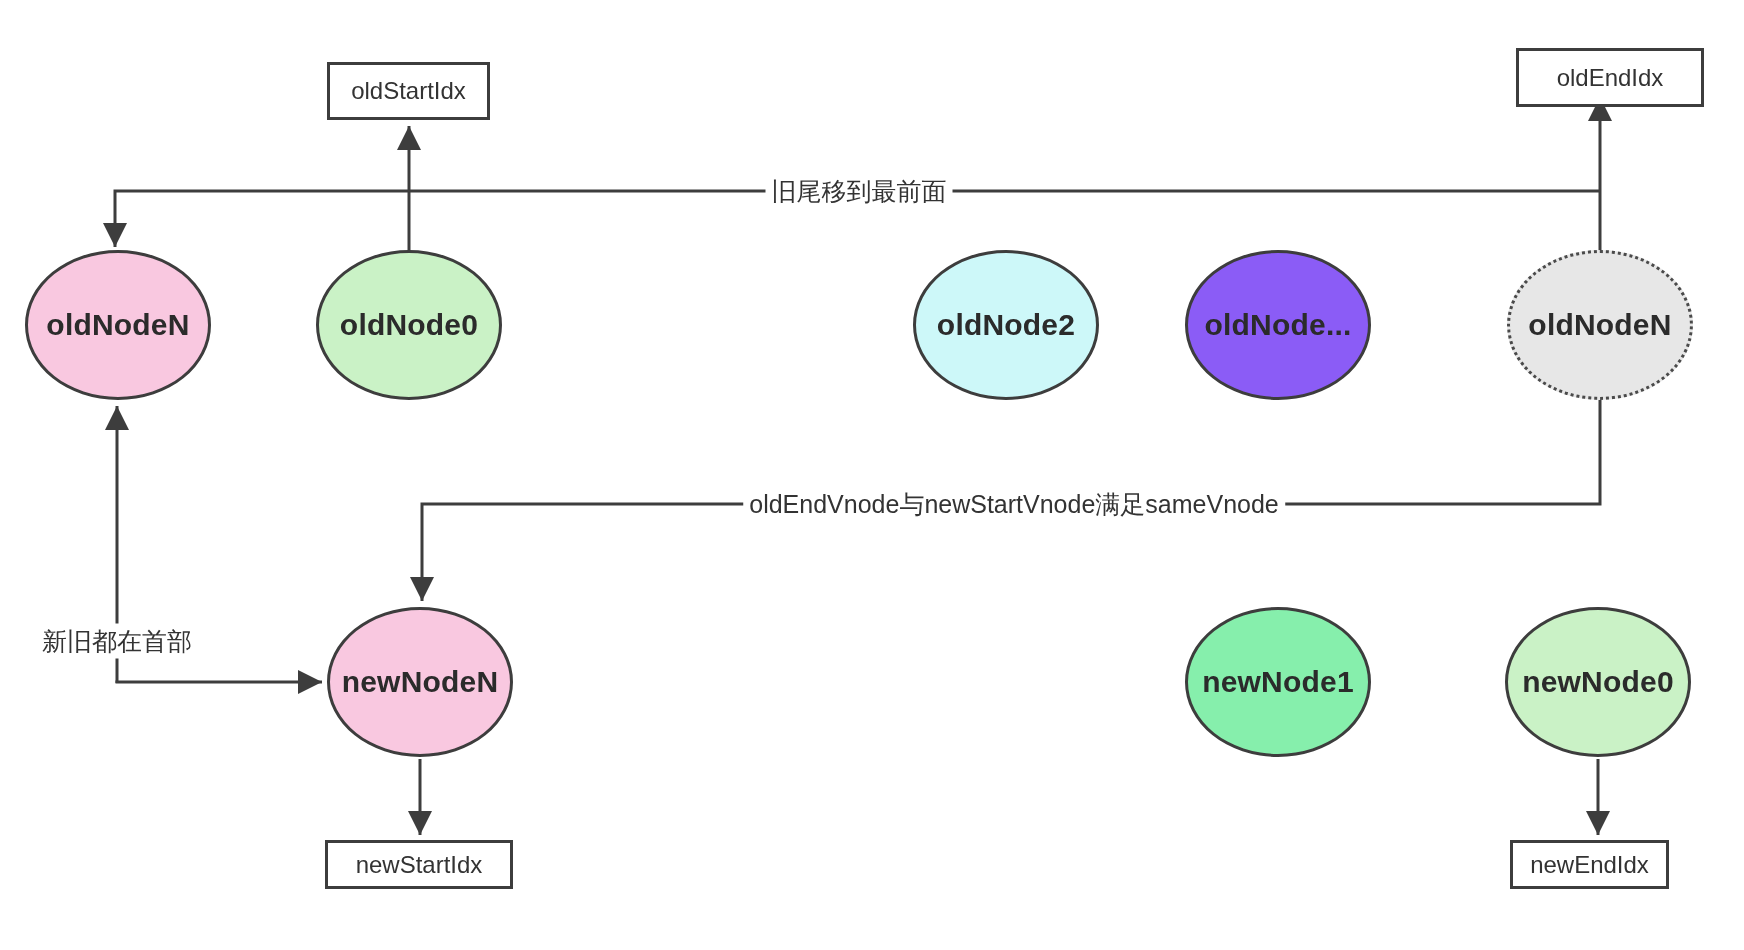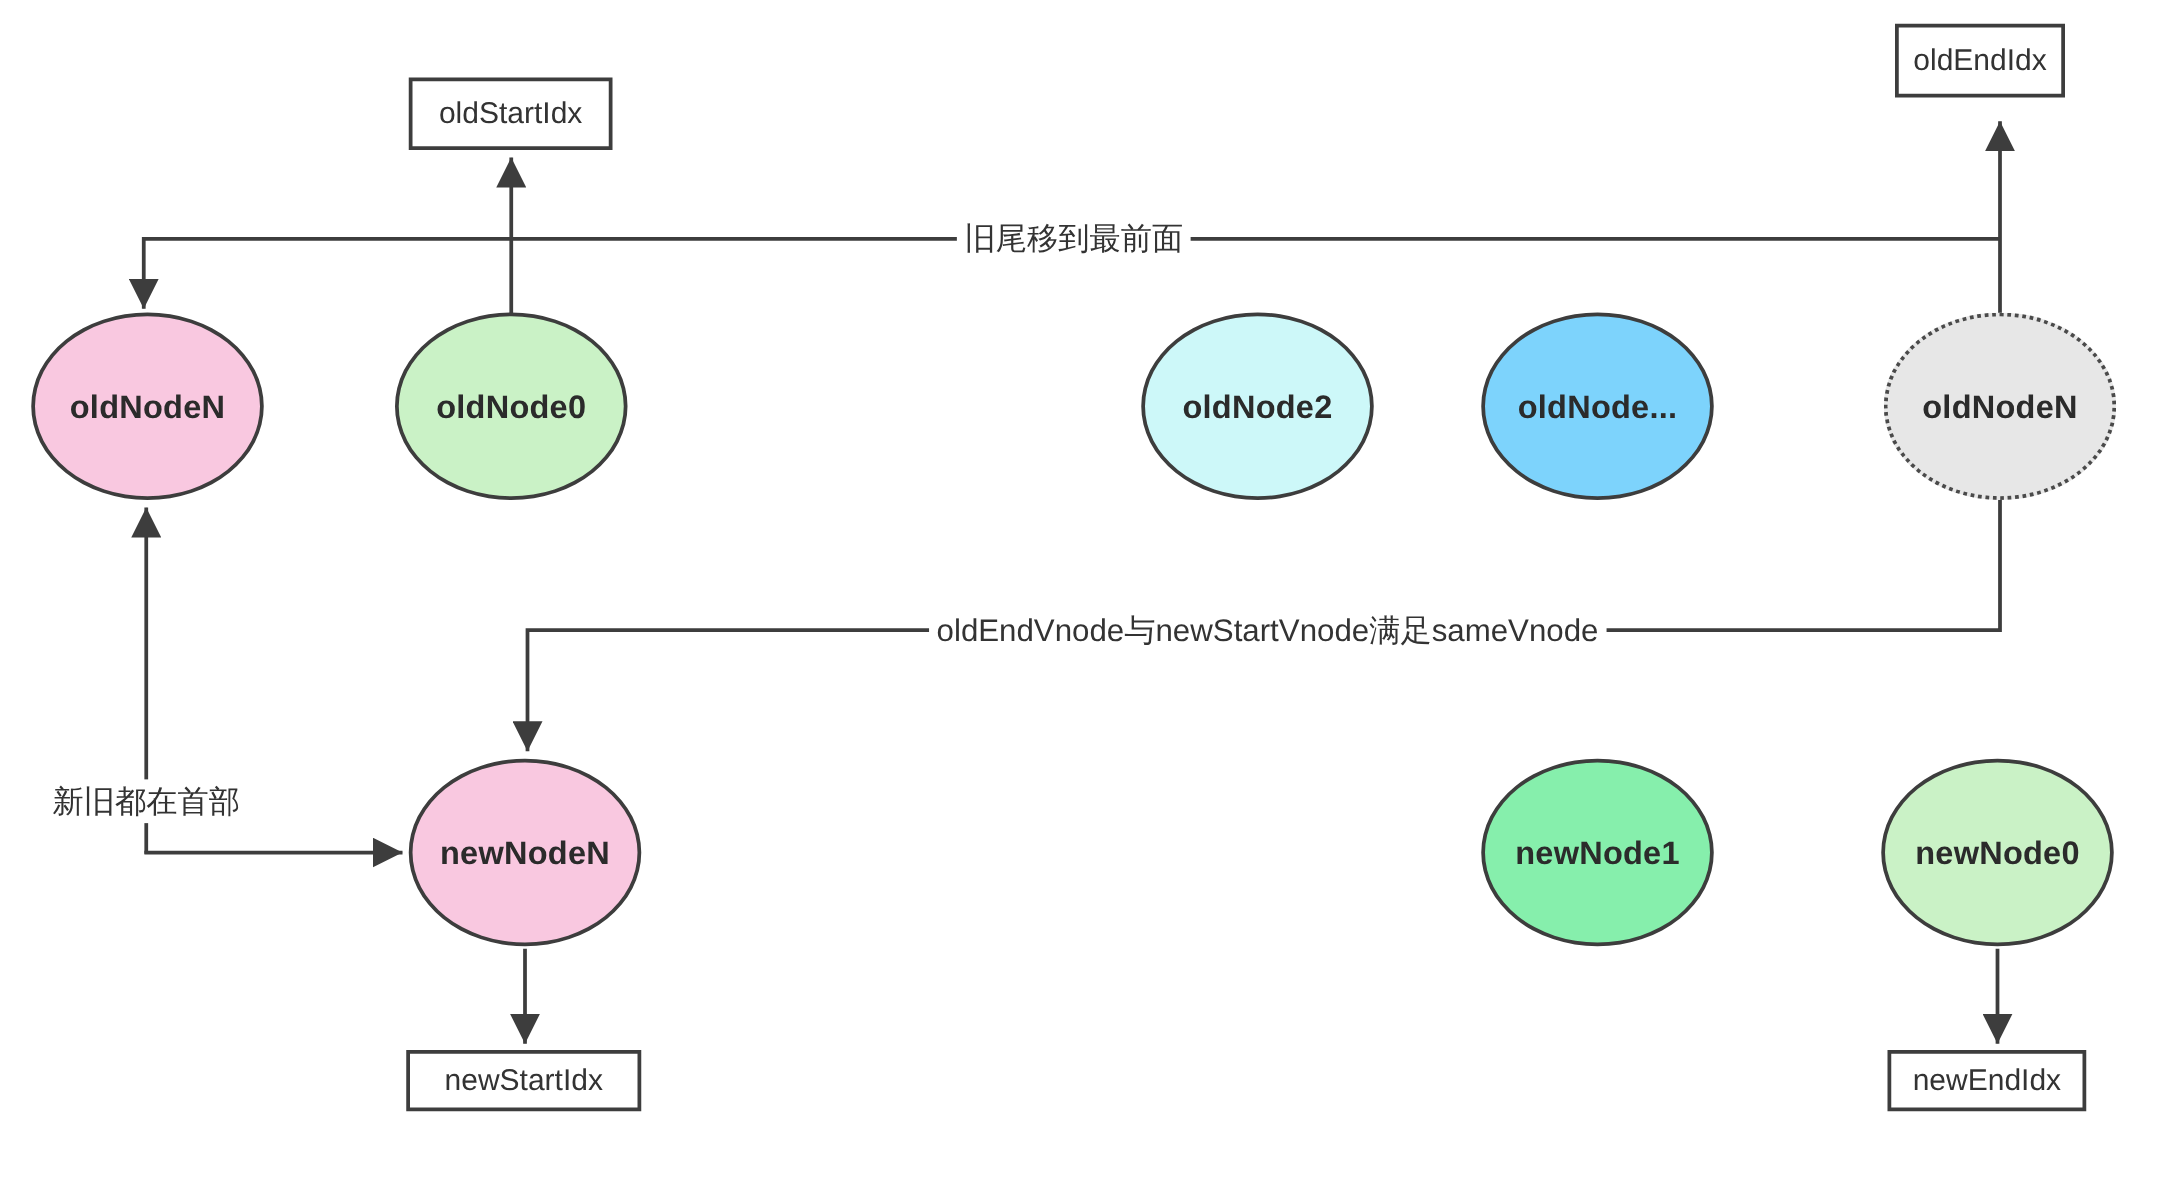--- a/index.html
+++ b/index.html
@@ -10,21 +10,21 @@
   .wires{position:absolute;left:0;top:0;z-index:1;}
   .wire{fill:none;stroke:#3d3d3d;stroke-width:3px;}
   .node{
     position:absolute;width:186px;height:150px;border-radius:50%;
     border:3px solid #3d3d3d;box-sizing:border-box;z-index:2;
     display:flex;align-items:center;justify-content:center;
   }
   .node.top{top:250px;}
   .node.bottom{top:607px;}
   .node.dotted{border-style:dotted;border-color:#4a4a4a;}
-  .node-label{font-size:26px;font-weight:600;color:#2b2b2b;letter-spacing:.2px;}
+  .node-label{font-size:30px;font-weight:600;color:#2b2b2b;letter-spacing:.2px;}
   .idx-box{
     position:absolute;border:3px solid #3d3d3d;background:#ffffff;box-sizing:border-box;
     display:flex;align-items:center;justify-content:center;z-index:2;
     font-size:24px;color:#333;
   }
   .edge-label{
     position:absolute;transform:translate(-50%,-50%);z-index:3;
     background:#ffffff;padding:1px 6px;font-size:25px;color:#333;white-space:nowrap;
   }
 </style>
@@ -45,40 +45,40 @@
     <path class="wire" d="M1600 400 V504 H422 V601" marker-end="url(#arrow)"></path>
     <path class="wire" d="M117 683 V406" marker-end="url(#arrow)"></path>
     <path class="wire" d="M115.5 682 H322" marker-end="url(#arrow)"></path>
     <path class="wire" d="M420 759 V835" marker-end="url(#arrow)"></path>
     <path class="wire" d="M1598 759 V835" marker-end="url(#arrow)"></path>
   </svg>
 
   <div class="idx-box" style="left:327px;top:62px;width:163px;height:58px">
     <span>oldStartIdx</span>
   </div>
-  <div class="idx-box" style="left:1516px;top:19px;width:136px;height:59px">
+  <div class="idx-box" style="left:1516px;top:48px;width:188px;height:59px">
     <span>oldEndIdx</span>
   </div>
   <div class="idx-box" style="left:325px;top:840px;width:188px;height:49px">
     <span>newStartIdx</span>
   </div>
   <div class="idx-box" style="left:1510px;top:840px;width:159px;height:49px">
     <span>newEndIdx</span>
   </div>
 
   <div class="node top" style="left: 25px; background: rgb(249, 200, 224);">
     <span class="node-label">oldNodeN</span>
   </div>
   <div class="node top" style="left: 316px; background: rgb(202, 242, 198);">
     <span class="node-label">oldNode0</span>
   </div>
   <div class="node top" style="left: 913px; background: rgb(205, 248, 249);">
     <span class="node-label">oldNode2</span>
   </div>
-  <div class="node top" style="left: 1185px; background: #7dd3fc;">
+  <div class="node top" style="left: 1185px; background: #8b5cf6;">
     <span class="node-label">oldNode...</span>
   </div>
   <div class="node top dotted" style="left: 1507px; background: rgb(231, 231, 231);">
     <span class="node-label">oldNodeN</span>
   </div>
 
   <div class="node bottom" style="left: 327px; background: rgb(249, 200, 224);">
     <span class="node-label">newNodeN</span>
   </div>
   <div class="node bottom" style="left: 1185px; background: #86efac;">

